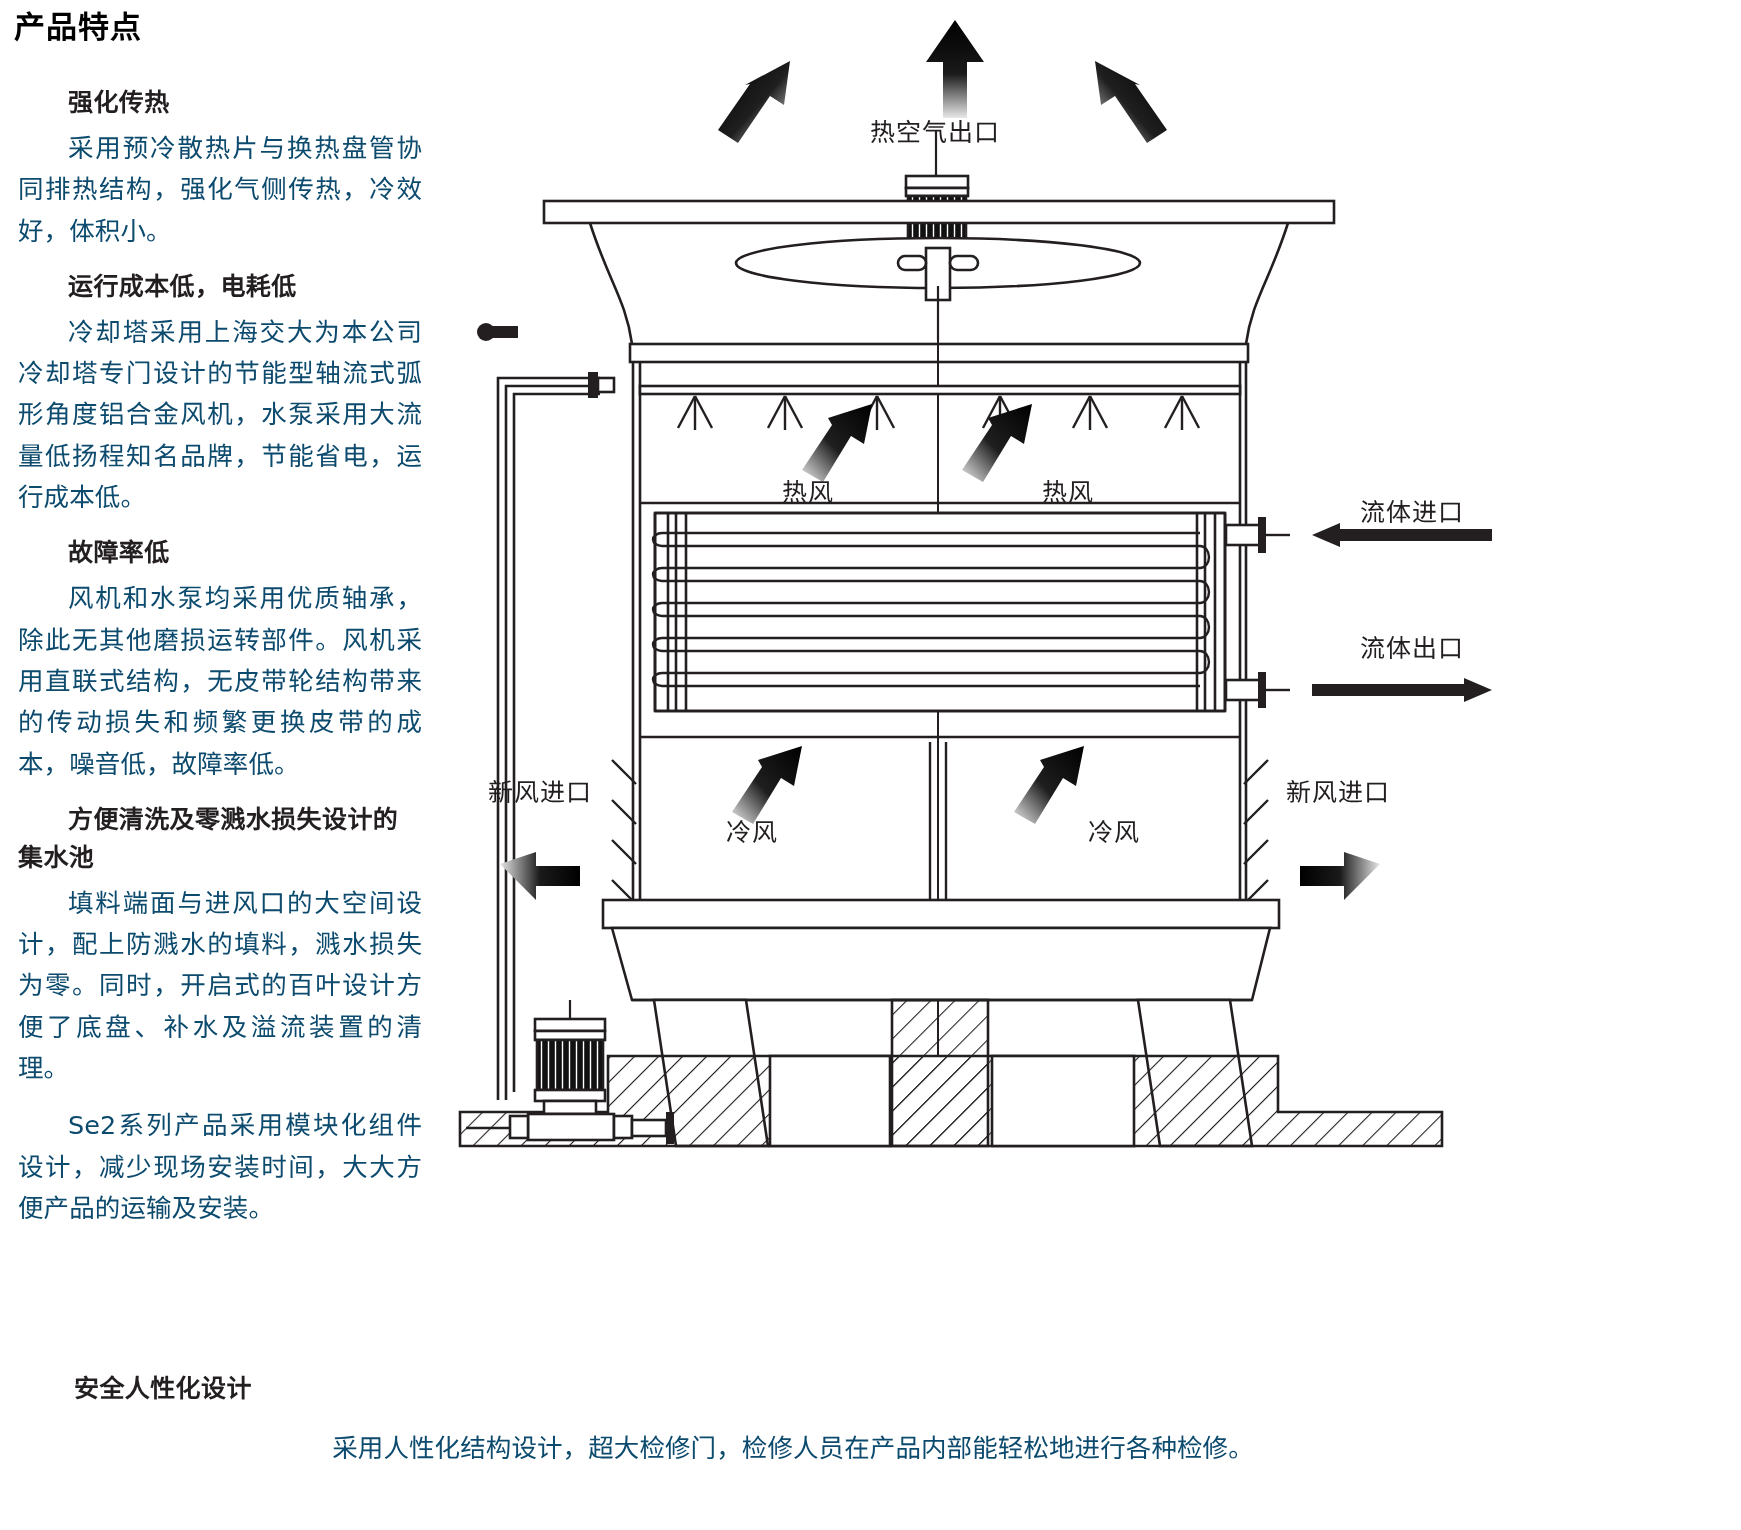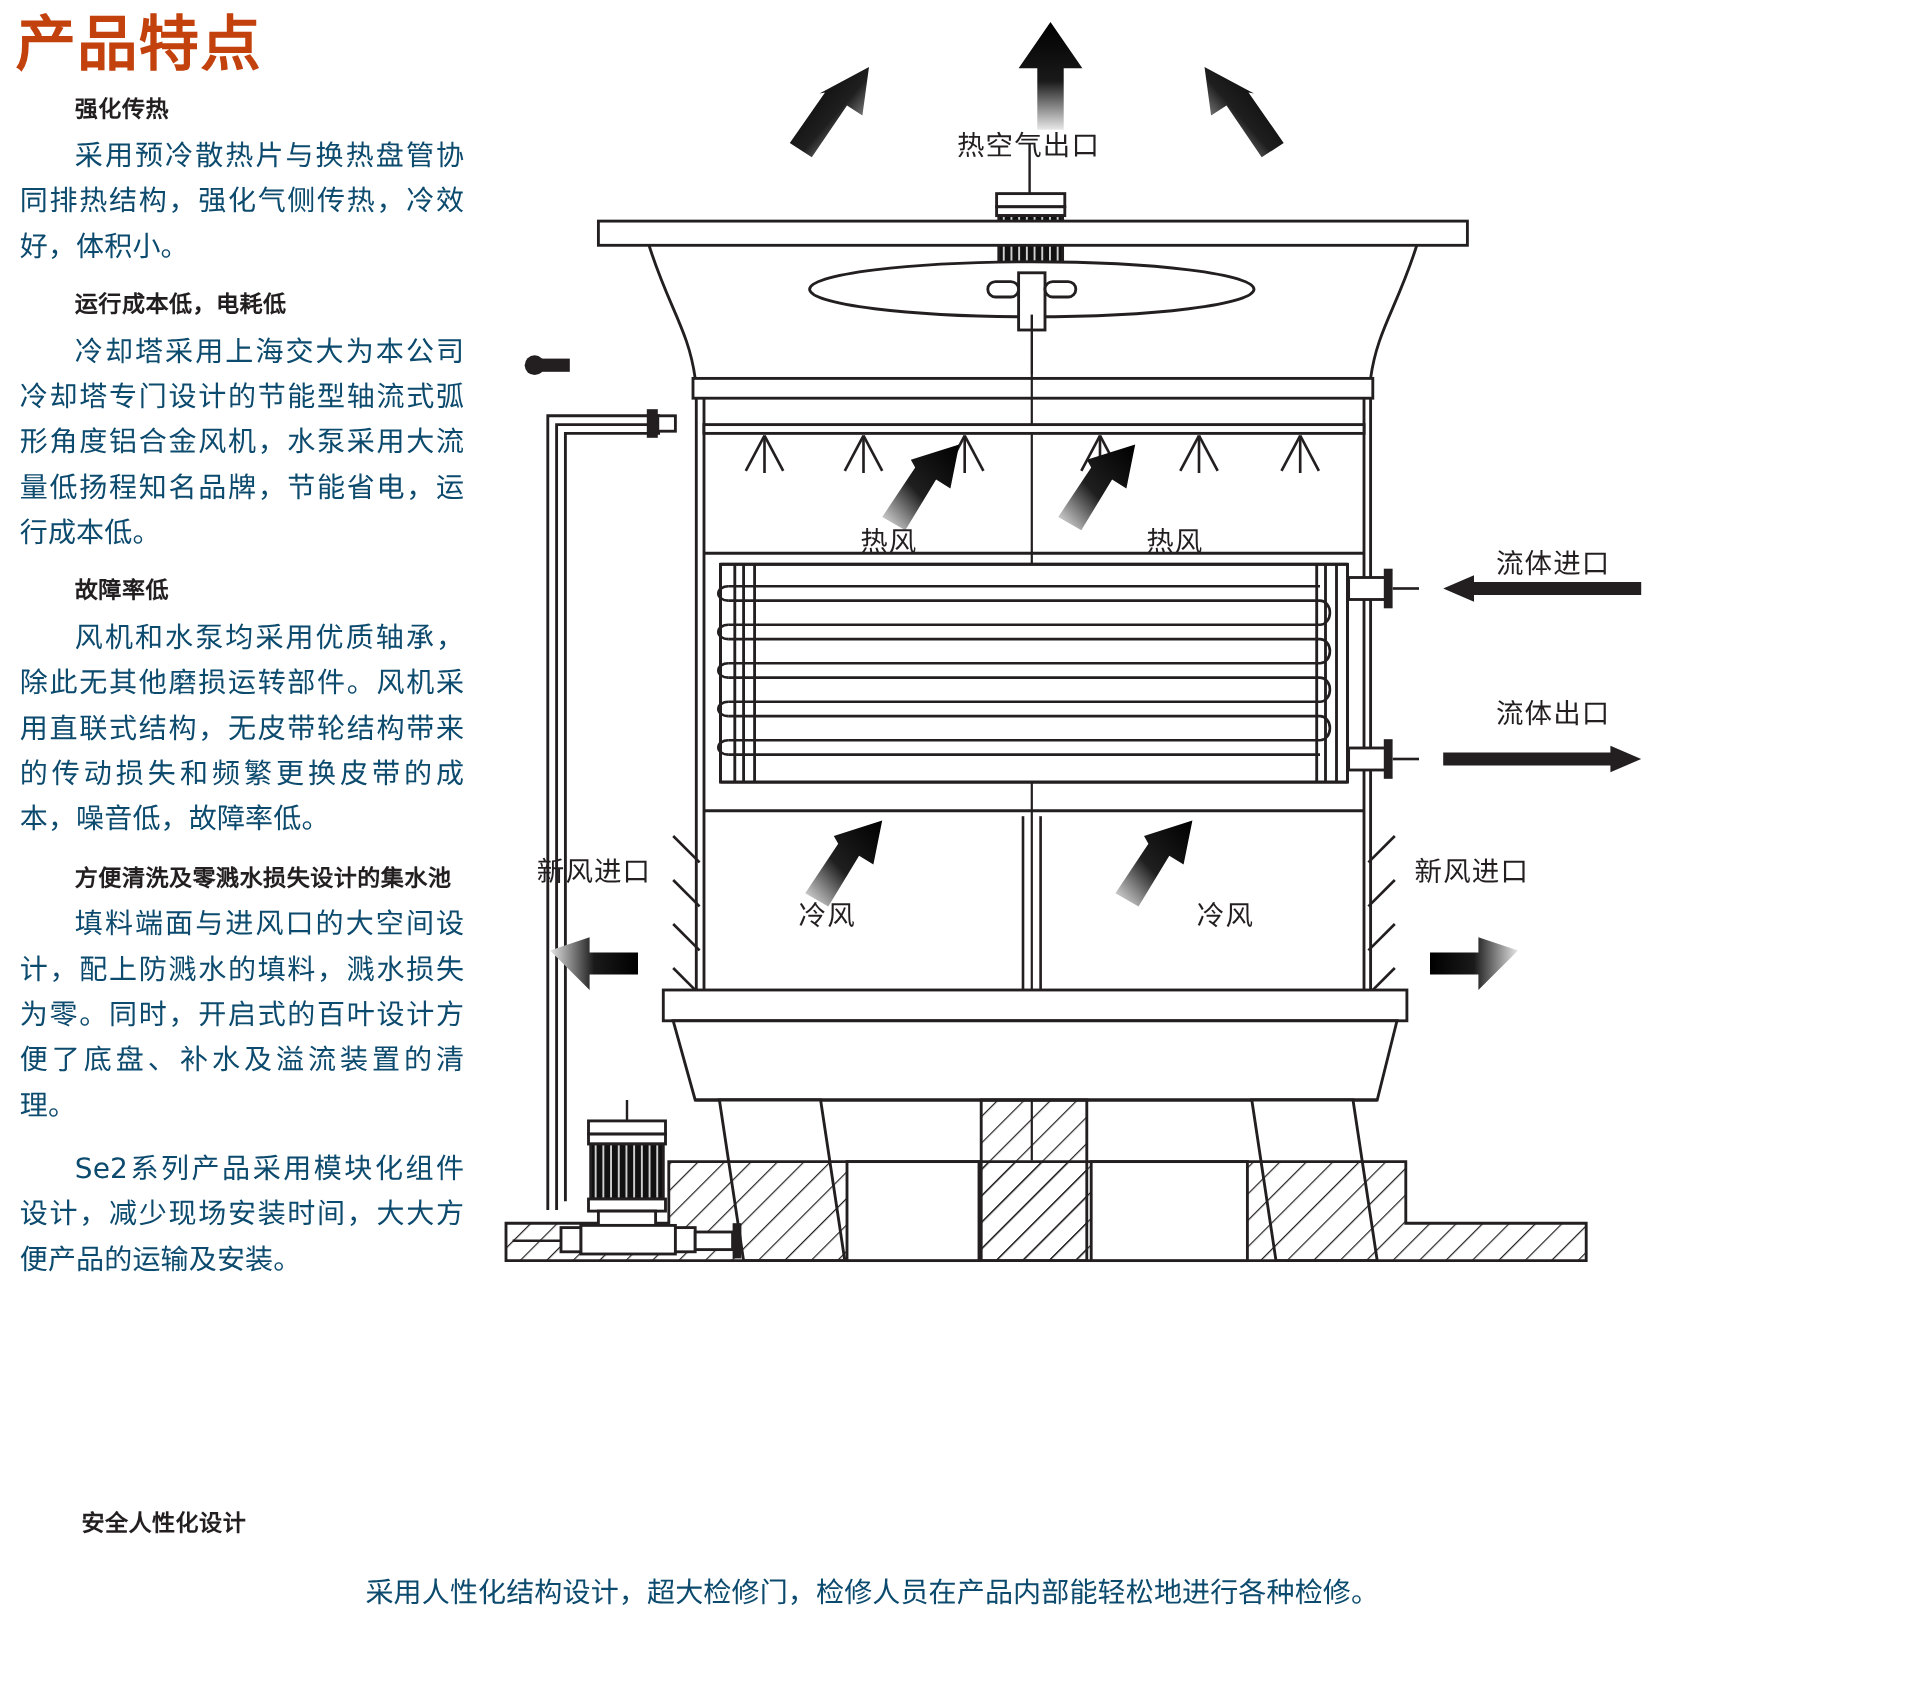--- a/index.html
+++ b/index.html
@@ -18,35 +18,35 @@
     height: 1530px;
     background: #ffffff;
     overflow: hidden;
   }
 
   
   #page-title {
     position: absolute;
     left: 14px;
     top: 10px;
-    font-size: 55px;
+    font-size: 31px;
     font-weight: bold;
     letter-spacing: 1px;
-    color: #c2410c;
+    color: #000000;
     line-height: 1.1;
   }
   #text-column {
     position: absolute;
     left: 18px;
     top: 84px;
     width: 404px;
   }
   .feature-block { margin-bottom: 2px; }
   .feature-heading {
-    font-size: 21px;
+    font-size: 25px;
     font-weight: bold;
     line-height: 1.52;
     color: #231f20;
     text-indent: 50px;
     margin: 0 0 6px 0;
     letter-spacing: 0.4px;
   }
   .feature-body {
     font-size: 25.5px;
     line-height: 1.62;

